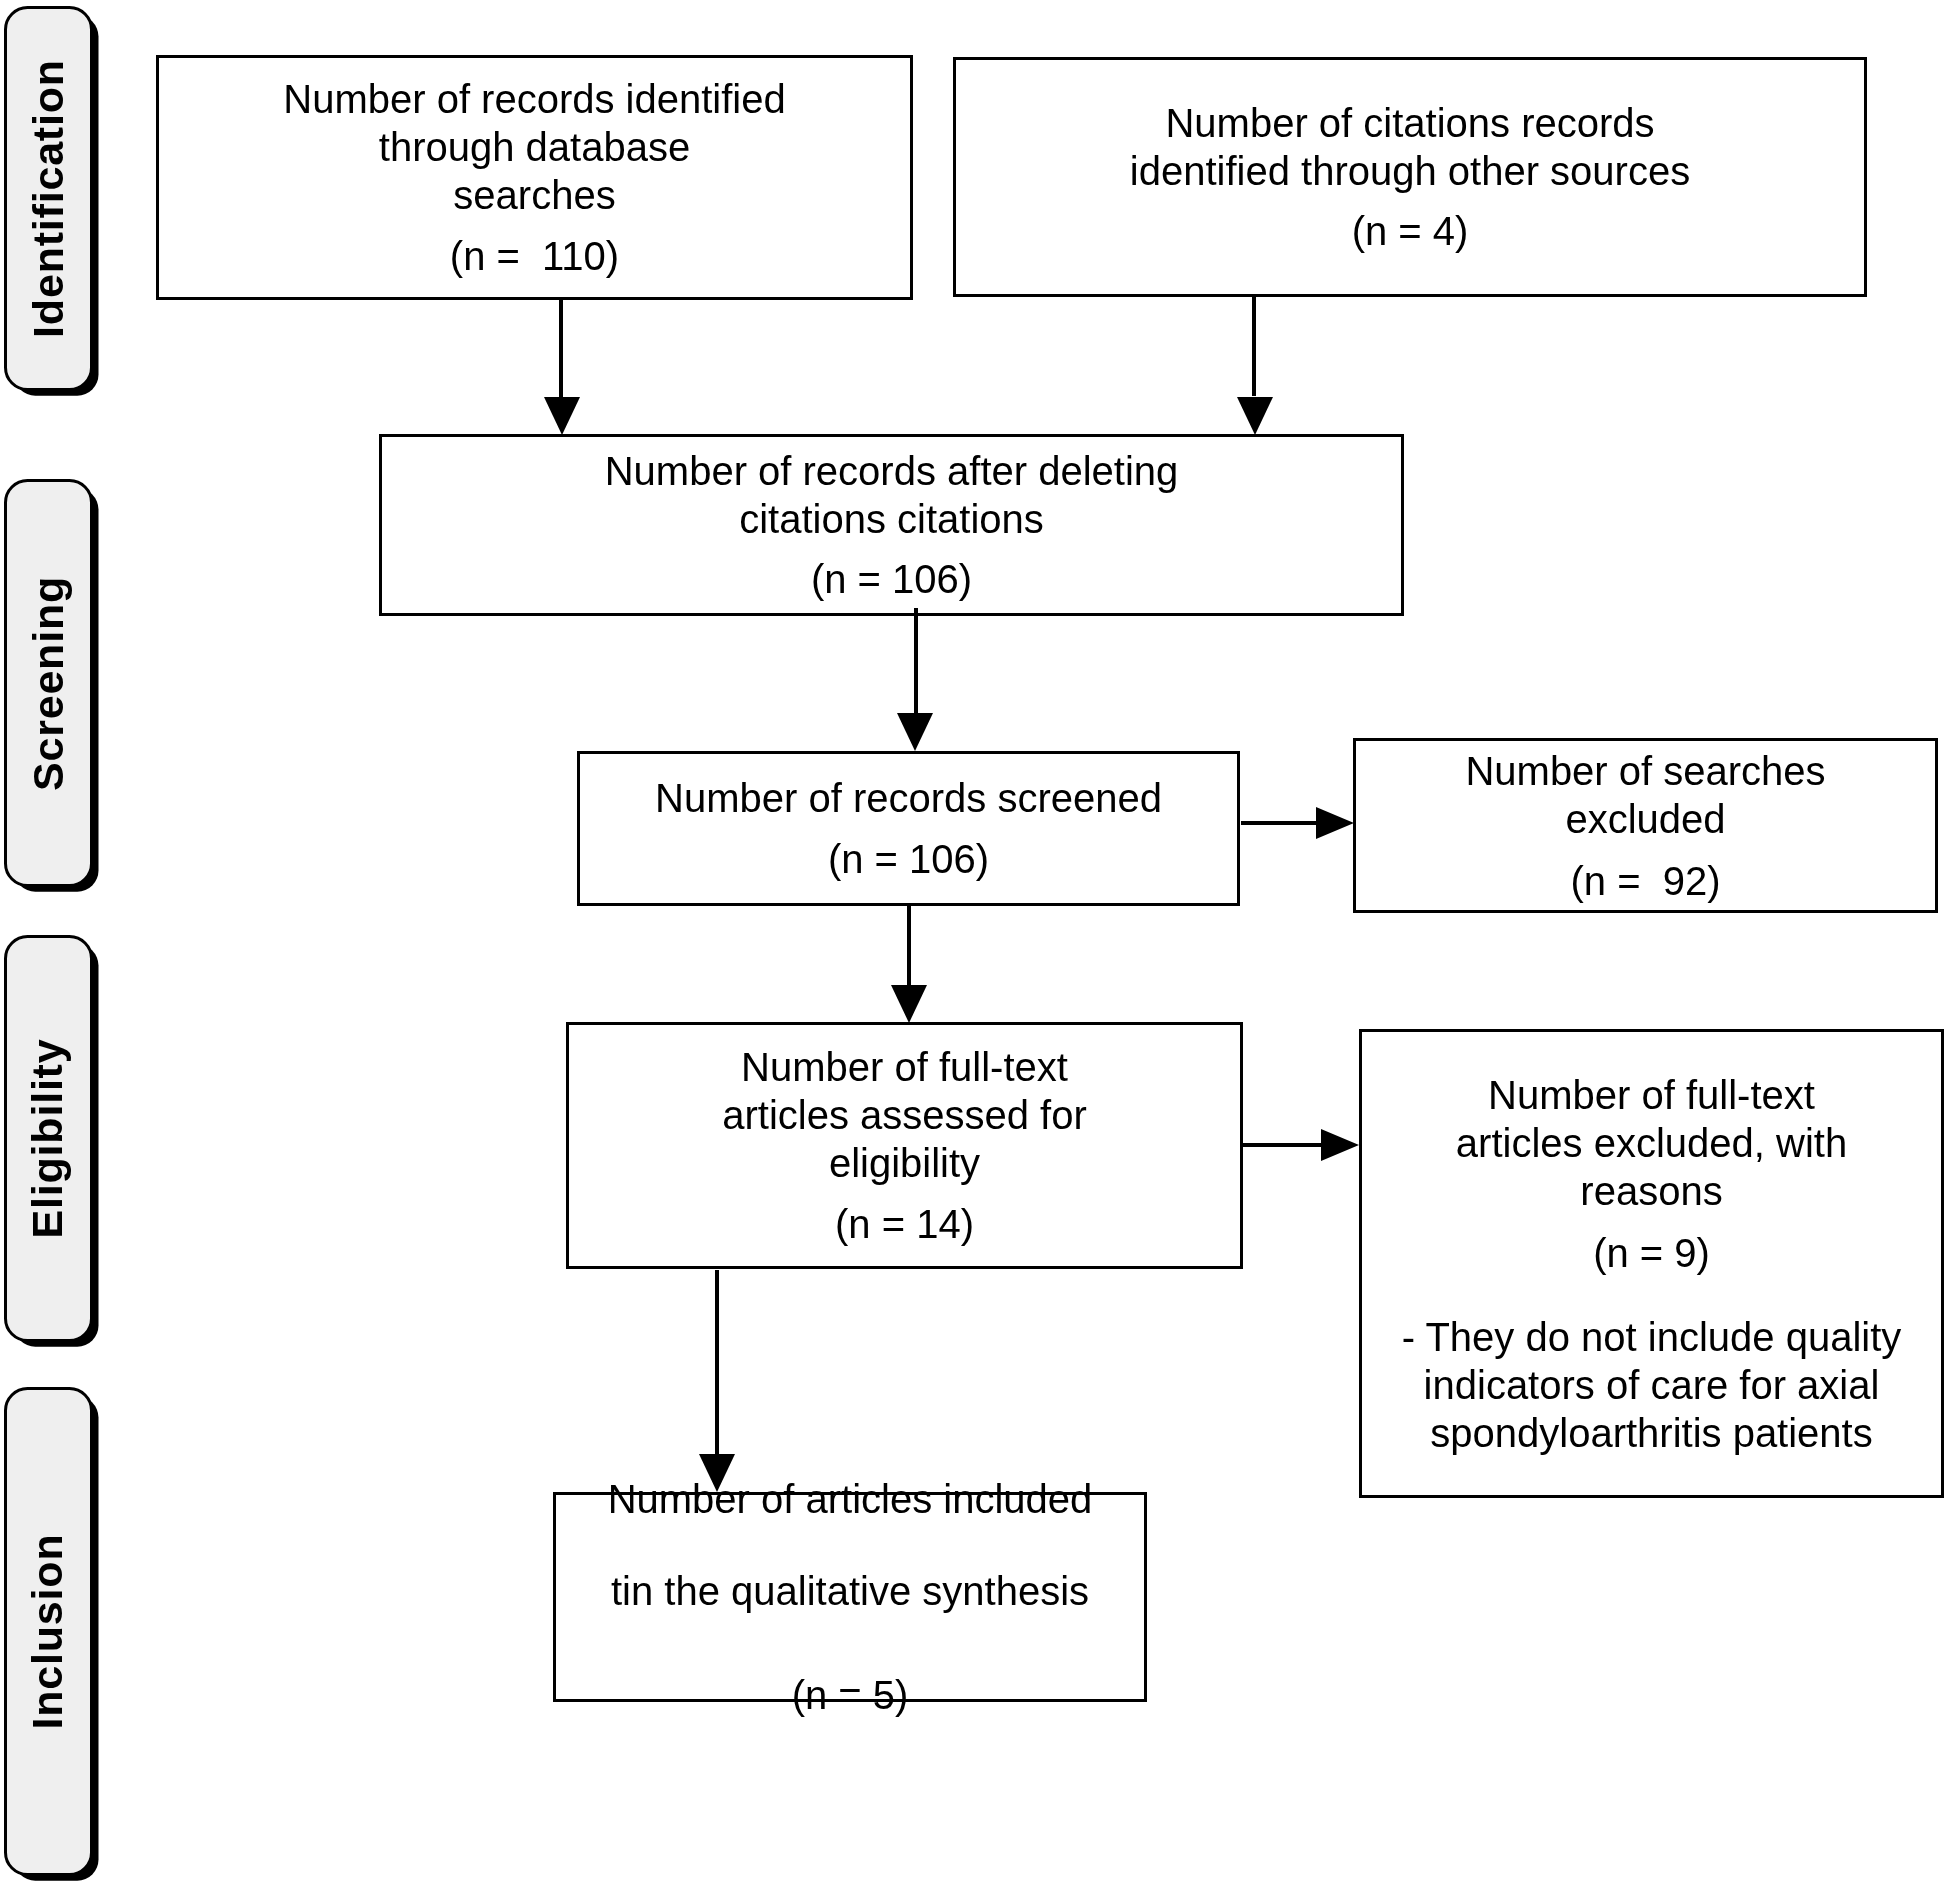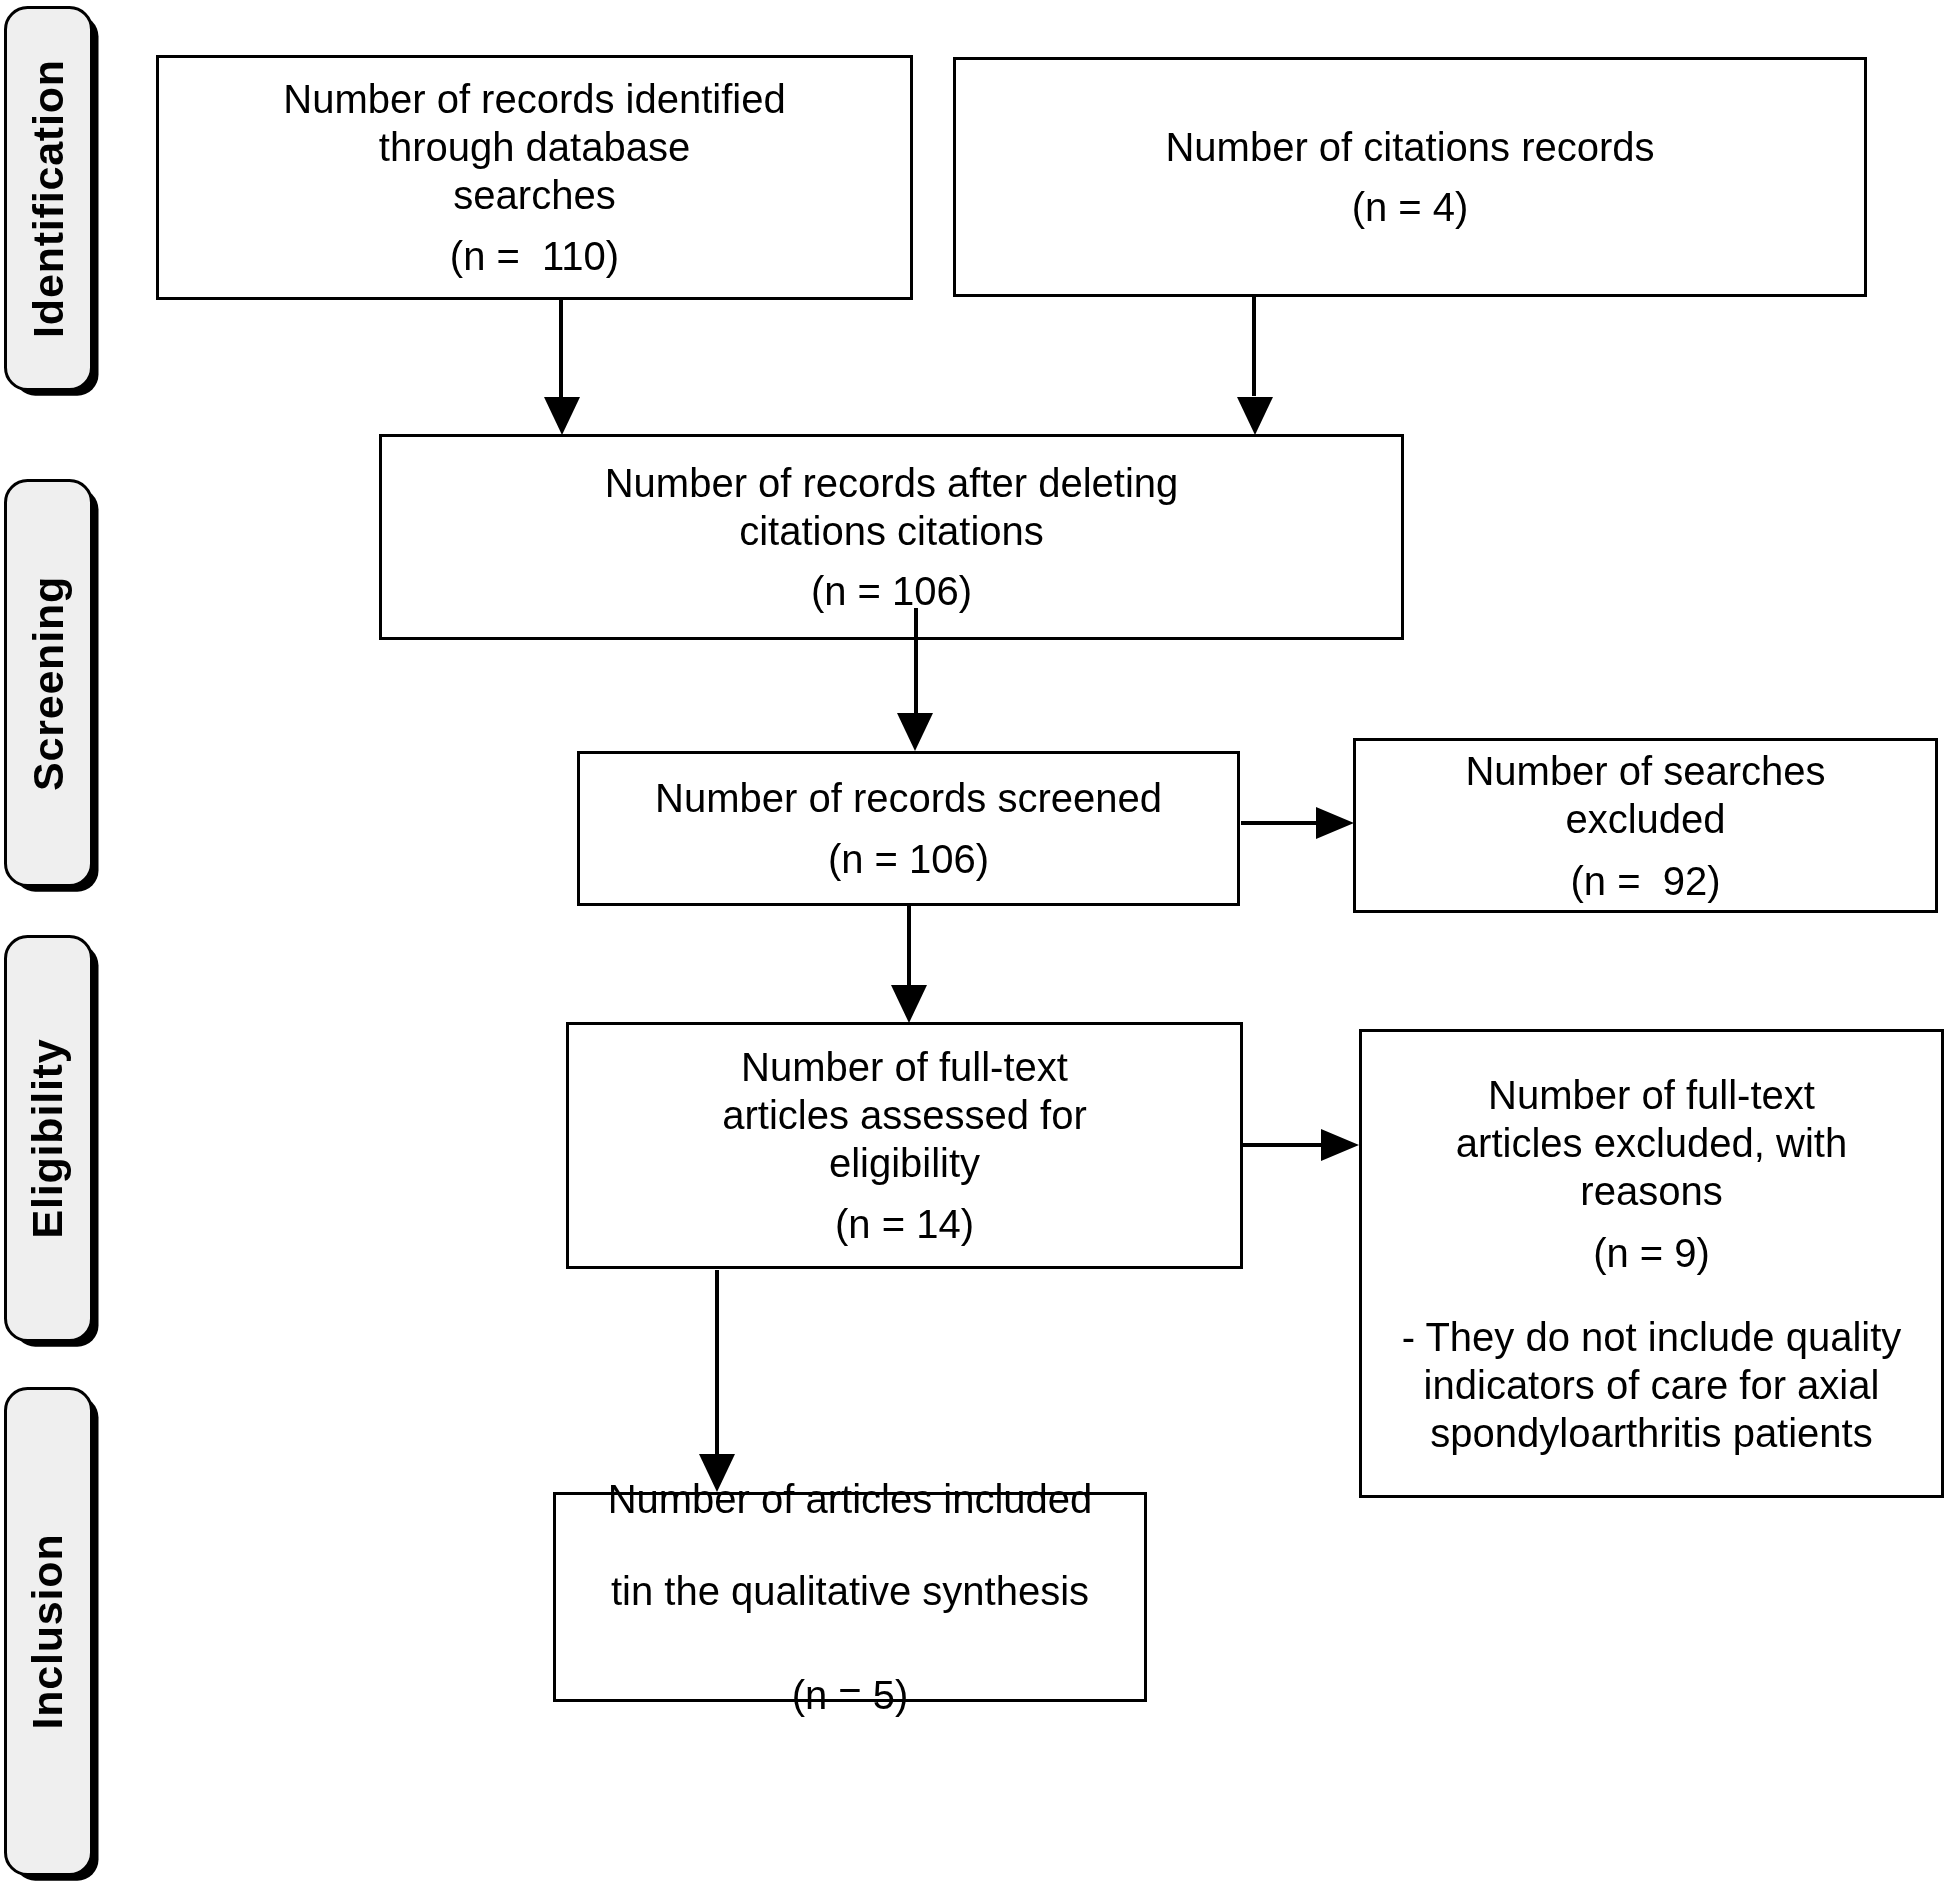--- a/index.html
+++ b/index.html
@@ -83,24 +83,25 @@
 
   <div class="flowbox" style="left:156px;top:55px;width:757px;height:245px;">
     <div>Number of records identified</div>
     <div>through database</div>
     <div>searches</div>
     <div class="nline">(n =  110)</div>
   </div>
 
   <div class="flowbox" style="left:953px;top:57px;width:914px;height:240px;">
     <div>Number of citations records</div>
+    <div>identified through other sources</div>
     <div class="nline">(n = 4)</div>
   </div>
 
-  <div class="flowbox" style="left:379px;top:434px;width:1025px;height:206px;">
+  <div class="flowbox" style="left:379px;top:434px;width:1025px;height:182px;">
     <div>Number of records after deleting</div>
     <div>citations citations</div>
     <div class="nline">(n = 106)</div>
   </div>
 
   <div class="flowbox" style="left:577px;top:751px;width:663px;height:155px;">
     <div>Number of records screened</div>
     <div class="nline">(n = 106)</div>
   </div>
 

